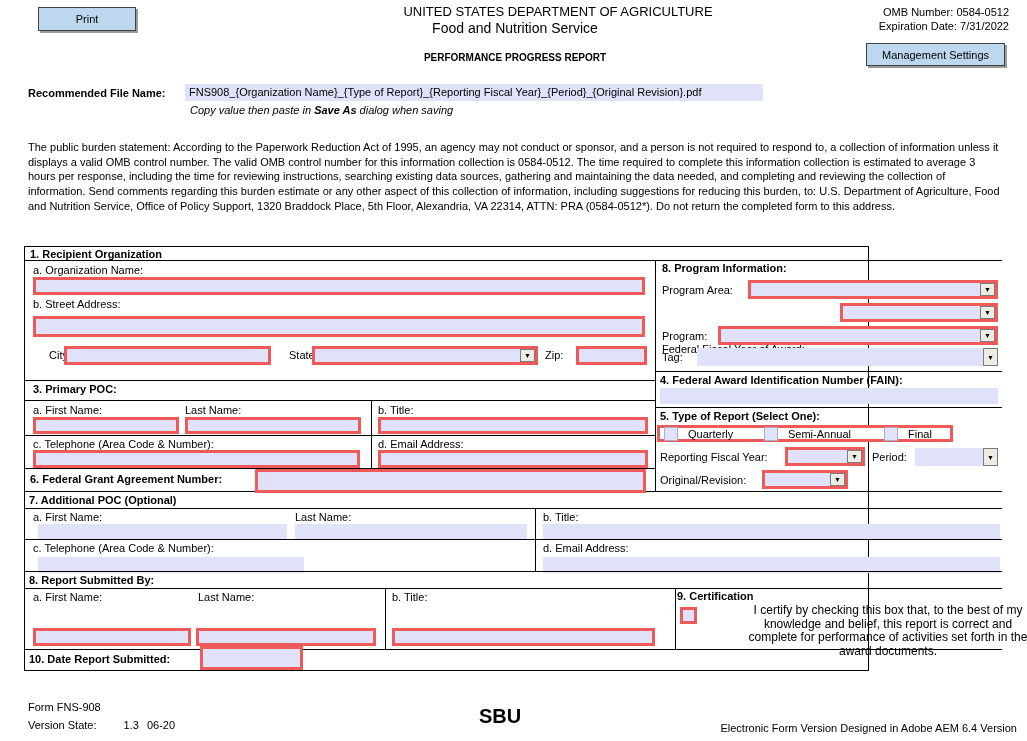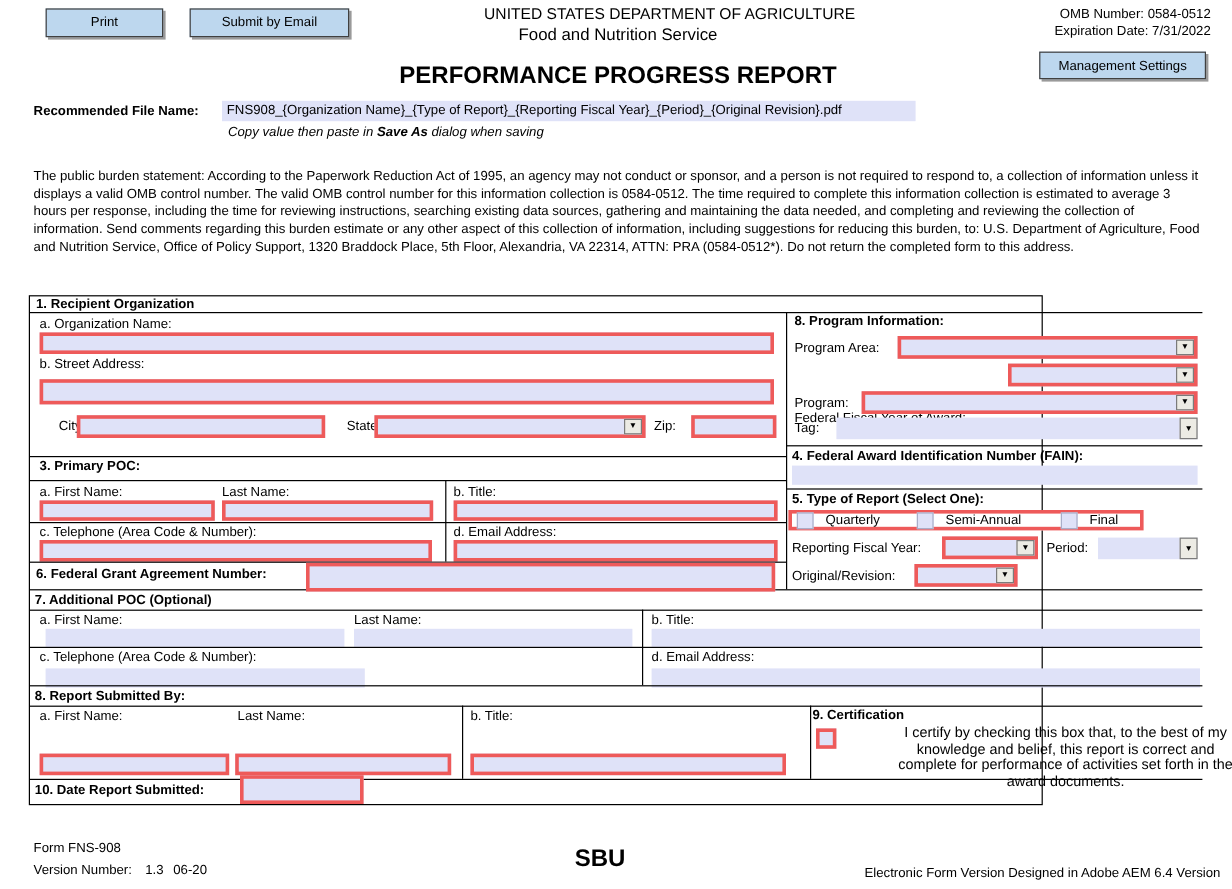--- a/index.html
+++ b/index.html
@@ -31,25 +31,24 @@
   .cbreq { position:absolute; width:17px; height:17px; background:#DFE2F8; border:3px solid #EE5A5A; box-sizing:border-box; }
   .form-table { position:absolute; left:24px; top:246px; width:845px; height:425px; border:1px solid #000; box-sizing:border-box; }
   .lbl { position:absolute; white-space:nowrap; }
 </style>
 </head>
 <body>
 
 <div class="page">
 
   <div class="btn" style="left:38px; top:7px; width:98px; height:24px;">Print</div>
-  <div class="btn" style="left:158px; top:7px; width:133px; height:24px;">Submit by Email</div>
 
   <div class="abs" style="left:290px; top:4px; width:450px; text-align:center; font-size:13px;padding-left:43px;">UNITED STATES DEPARTMENT OF AGRICULTURE</div>
   <div class="abs" style="left:290px; top:20px; width:450px; text-align:center; font-size:14px;">Food and Nutrition Service</div>
-  <div class="abs b" style="left:290px; top:52px; width:450px; text-align:center; font-size:20px;">PERFORMANCE PROGRESS REPORT</div>
+  <div class="abs b" style="left:290px; top:52px; width:450px; text-align:center; font-size:10px;">PERFORMANCE PROGRESS REPORT</div>
 
   <div class="abs" style="right:18px; top:6px; text-align:right;">OMB Number: 0584-0512</div>
   <div class="abs" style="right:18px; top:20px; text-align:right;">Expiration Date: 7/31/2022</div>
   <div class="btn" style="left:866px; top:43px; width:139px; height:23px;">Management Settings</div>
 
   <div class="abs b" style="left:28px; top:87px;">Recommended File Name:</div>
   <div class="field" style="left:185px; top:84px; width:578px; height:17px; line-height:17px; padding-left:4px;">FNS908_{Organization Name}_{Type of Report}_{Reporting Fiscal Year}_{Period}_{Original Revision}.pdf</div>
   <div class="abs i" style="left:190px; top:104px;text-align:center;">
     <span>Copy value then paste in </span><span class="b">Save As</span><span> dialog when saving</span>
   </div>
@@ -180,20 +179,20 @@
     <div class="cbreq" style="left:655px; top:360px;"></div>
     <div class="abs" style="left:713px; top:357px; width:300px; font-size:12px; line-height:13.5px;text-align:center;">I certify by checking this box that, to the best of my knowledge and belief, this report is correct and complete for performance of activities set forth in the award documents.</div>
 
     <div class="hline" style="left:0; top:402px; width:977px;"></div>
     <div class="lbl b" style="left:4px; top:406px;">10. Date Report Submitted:</div>
     <div class="field req" style="left:175px; top:399px; width:103px; height:24px; z-index:3;"></div>
   </div>
 
   <div class="abs" style="left:28px; top:701px;">Form FNS-908</div>
   <div class="abs" style="left:28px; top:719px;">
-    <span>Version Number:</span>
-    <span style="margin-left:8px;">1.3</span>
+    <span>Version State:</span>
+    <span style="margin-left:24px;">1.3</span>
     <span style="margin-left:5px;">06-20</span>
   </div>
   <div class="abs b" style="left:440px; top:705px; width:120px; text-align:center; font-size:20px;">SBU</div>
   <div class="abs" style="right:10px; top:722px; text-align:right;">Electronic Form Version Designed in Adobe AEM 6.4 Version</div>
 
 </div>
 
 </body></html>

